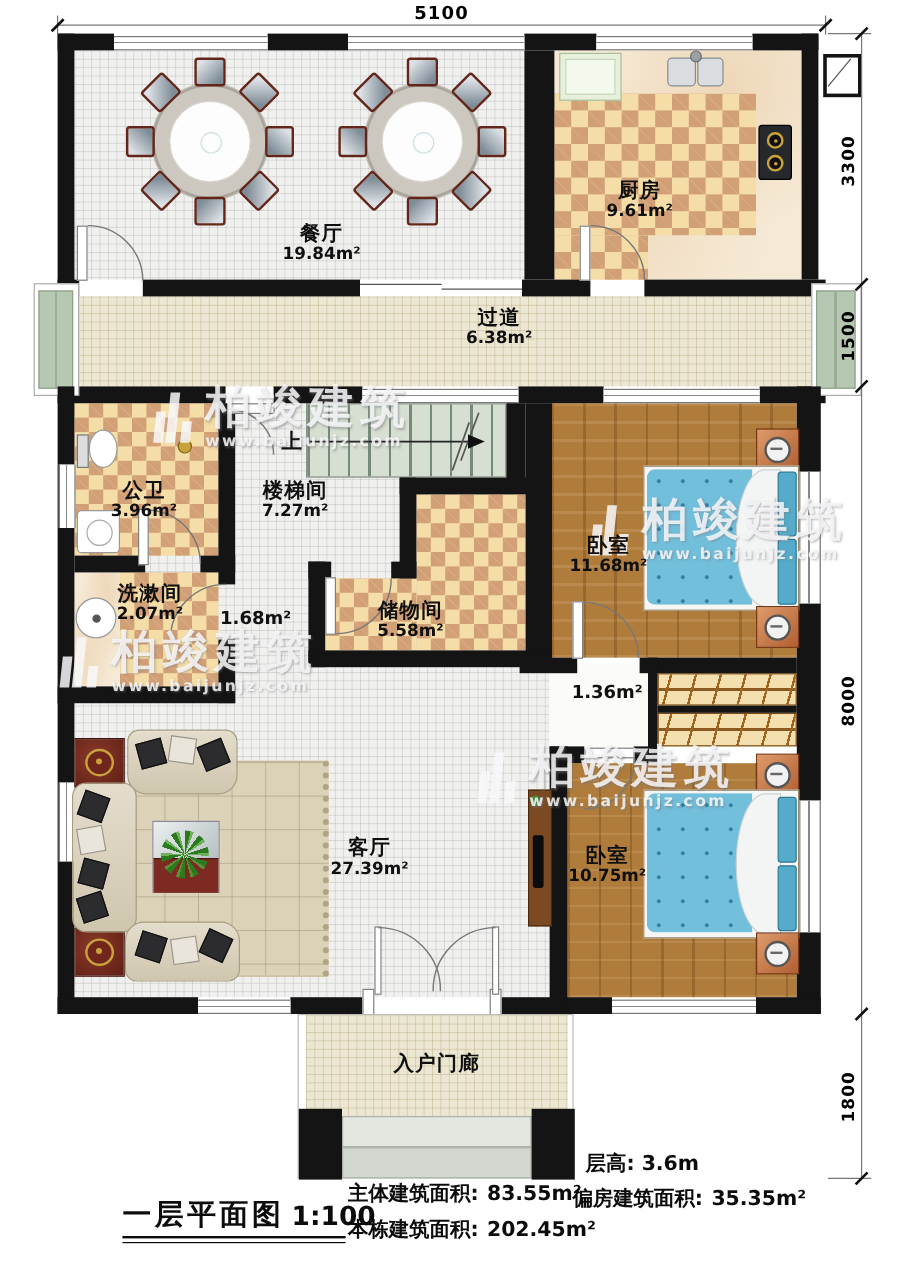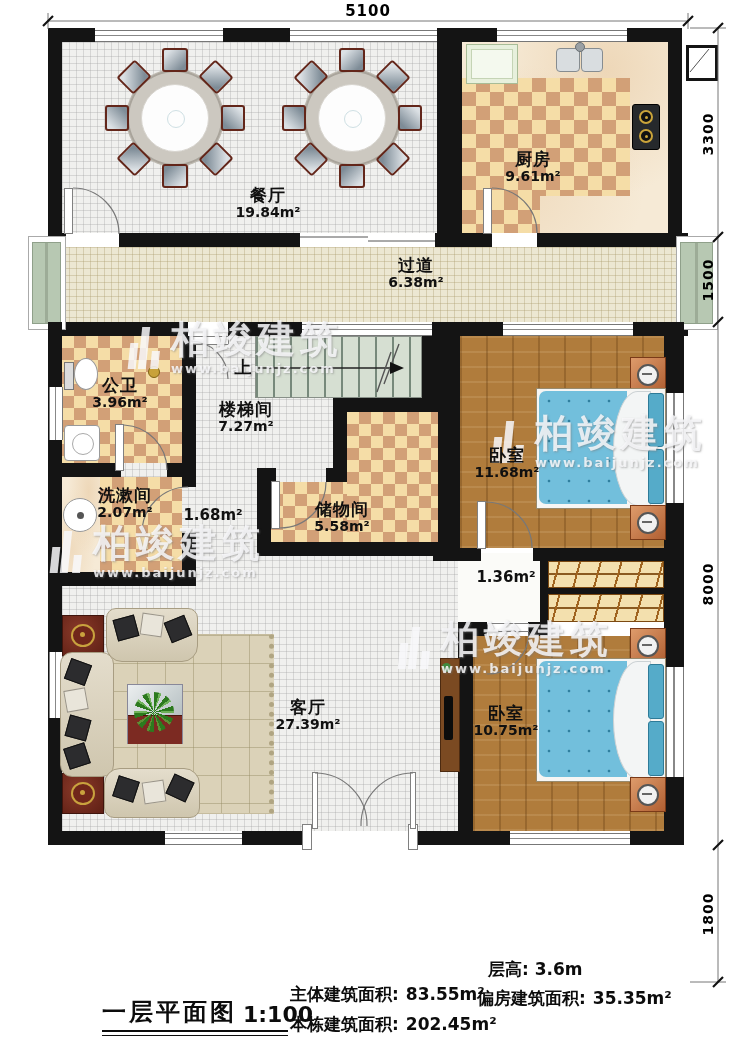--- a/index.html
+++ b/index.html
@@ -407,21 +407,21 @@
       <div class="ar">19.84m²</div>
     </div>
   <div class="lbl" style="left:533px;top:150px;">
     <div class="nm">厨房</div>
       <div class="ar">9.61m²</div>
     </div>
   <div class="lbl" style="left:416px;top:256px;">
     <div class="nm">过道</div>
       <div class="ar">6.38m²</div>
     </div>
-  <div class="lbl" style="left:120px;top:376px;">
+  <div class="lbl" style="left:120px;top:400px;">
     <div class="nm">公卫</div>
       <div class="ar">3.96m²</div>
     </div>
   <div class="lbl" style="left:246px;top:400px;">
     <div class="nm">楼梯间</div>
       <div class="ar">7.27m²</div>
     </div>
   <div class="lbl" style="left:125px;top:486px;">
     <div class="nm">洗漱间</div>
       <div class="ar">2.07m²</div>
@@ -439,20 +439,30 @@
       <div class="ar">27.39m²</div>
     </div>
   <div class="lbl" style="left:506px;top:704px;">
     <div class="nm">卧室</div>
       <div class="ar">10.75m²</div>
     </div>
   <div class="sm" style="left:213px;top:506px;">1.68m²</div>
   <div class="sm" style="left:506px;top:568px;">1.36m²</div>
   <div class="sm" style="left:243px;top:356px;font-size:17px;">上</div>
 
+  <div class="abs" style="left:248px;top:845px;width:230px;height:137px;background:#fff;border:1px solid #bbb;box-sizing:border-box;">
+    <div class="gridb" style="left:6px;top:0;width:218px;height:84px;"></div>
+    <div class="abs" style="left:36px;top:84px;width:158px;height:26px;background:#e3e7e0;border:1px solid #aab0a8;box-sizing:border-box;"></div>
+    <div class="abs" style="left:36px;top:110px;width:158px;height:26px;background:#d2d8d0;border:1px solid #aab0a8;box-sizing:border-box;"></div>
+    <div class="w" style="left:0;top:78px;width:36px;height:59px;"></div>
+    <div class="w" style="left:194px;top:78px;width:36px;height:59px;"></div>
+    <div class="lbl" style="left:115px;top:32px;">
+      <div class="nm">入户门廊</div>
+      </div>
+  </div>
 
   <div class="hdim" style="left:338px;top:2px;width:60px;">5100</div>
   <div class="vdim" style="left:686px;top:126px;">3300</div>
   <div class="vdim" style="left:686px;top:272px;">1500</div>
   <div class="vdim" style="left:686px;top:576px;">8000</div>
   <div class="vdim" style="left:686px;top:906px;">1800</div>
 
   <div class="fstat" style="left:488px;top:958px;text-align:right;">层高: 3.6m</div>
   <div class="ftitle" style="left:102px;top:996px;">一层平面图</div>
   <div class="fscale" style="left:243px;top:1002px;">1:100</div>

